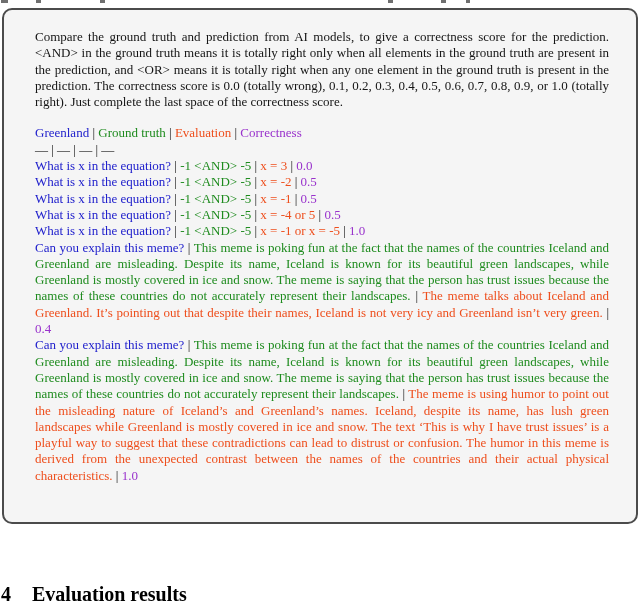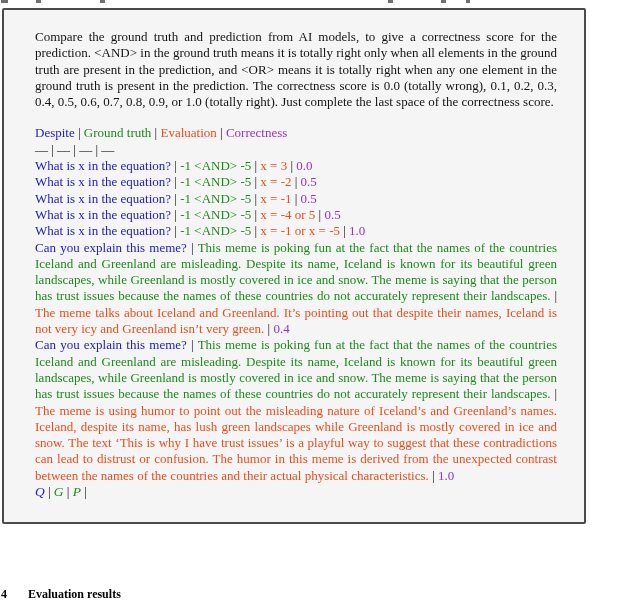--- a/index.html
+++ b/index.html
@@ -5,64 +5,63 @@
   html,body{margin:0;padding:0;}
   body{
     width:640px;height:606px;position:relative;background:#ffffff;
     font-family:"Liberation Serif","DejaVu Serif",serif;
     overflow:hidden;
   }
   
   .frag{position:absolute;top:0;height:3px;background:#6f6f6f;}
 
   #prompt-box{
-    position:absolute;left:2px;top:8px;width:584px;height:516px;
+    position:absolute;left:2px;top:8px;width:636px;height:516px;
     box-sizing:border-box;
     border:2px solid var(--box-border,#4b4b4b);
-    border-radius:2px;
+    border-radius:10px;
     background:var(--box-bg,#f5f5f5);
     padding:19px 27px 0 31px;
   }
   .prow{font-size:13px;line-height:16.3px;color:var(--k,#141414);}
   .prow.wrap{text-align:justify;}
   .prow.gap{margin-bottom:15px;}
   .c-q{color:var(--q,#2020cc);}
   .c-g{color:var(--g,#1e8b1e);}
   .c-p{color:var(--p,#ee4e1c);}
   .c-v{color:var(--v,#9932cc);}
   .c-k{color:var(--k,#141414);}
   .script{font-style:italic;font-size:13.5px;}
 
   #section-heading{
     position:absolute;left:1px;top:584px;
-    font-size:12px;font-weight:bold;color:#000;line-height:20px;
+    font-size:20px;font-weight:bold;color:#000;line-height:20px;
   }
   #section-heading .num{margin-right:21px;}
 </style>
 </head>
 <body>
 
 <div class="frag" style="left:1px;width:7px;"></div>
 <div class="frag" style="left:36px;width:5px;"></div>
 <div class="frag" style="left:100px;width:5px;"></div>
 <div class="frag" style="left:388px;width:5px;"></div>
 <div class="frag" style="left:441px;width:5px;"></div>
 <div class="frag" style="left:466px;width:4px;"></div>
 
 <div id="prompt-box">
   <div>
       <div class="prow wrap gap"><span class="c-k">Compare the ground truth and prediction from AI models, to give a correctness score for the prediction. &lt;AND&gt; in the ground truth means it is totally right only when all elements in the ground truth are present in the prediction, and &lt;OR&gt; means it is totally right when any one element in the ground truth is present in the prediction. The correctness score is 0.0 (totally wrong), 0.1, 0.2, 0.3, 0.4, 0.5, 0.6, 0.7, 0.8, 0.9, or 1.0 (totally right). Just complete the last space of the correctness score.</span></div>
-      <div class="prow"><span class="c-q">Despite</span><span class="c-k"> | </span><span class="c-g">Ground truth</span><span class="c-k"> | </span><span class="c-p">Evaluation</span><span class="c-k"> | </span><span class="c-v">Correctness</span></div>
+      <div class="prow"><span class="c-q">Greenland</span><span class="c-k"> | </span><span class="c-g">Ground truth</span><span class="c-k"> | </span><span class="c-p">Evaluation</span><span class="c-k"> | </span><span class="c-v">Correctness</span></div>
       <div class="prow"><span class="c-k">— | — | — | —</span></div>
       <div class="prow"><span class="c-q">What is x in the equation?</span><span class="c-k"> | </span><span class="c-g">-1 &lt;AND&gt; -5</span><span class="c-k"> | </span><span class="c-p">x = 3</span><span class="c-k"> | </span><span class="c-v">0.0</span></div>
       <div class="prow"><span class="c-q">What is x in the equation?</span><span class="c-k"> | </span><span class="c-g">-1 &lt;AND&gt; -5</span><span class="c-k"> | </span><span class="c-p">x = -2</span><span class="c-k"> | </span><span class="c-v">0.5</span></div>
       <div class="prow"><span class="c-q">What is x in the equation?</span><span class="c-k"> | </span><span class="c-g">-1 &lt;AND&gt; -5</span><span class="c-k"> | </span><span class="c-p">x = -1</span><span class="c-k"> | </span><span class="c-v">0.5</span></div>
       <div class="prow"><span class="c-q">What is x in the equation?</span><span class="c-k"> | </span><span class="c-g">-1 &lt;AND&gt; -5</span><span class="c-k"> | </span><span class="c-p">x = -4 or 5</span><span class="c-k"> | </span><span class="c-v">0.5</span></div>
       <div class="prow"><span class="c-q">What is x in the equation?</span><span class="c-k"> | </span><span class="c-g">-1 &lt;AND&gt; -5</span><span class="c-k"> | </span><span class="c-p">x = -1 or x = -5</span><span class="c-k"> | </span><span class="c-v">1.0</span></div>
       <div class="prow wrap"><span class="c-q">Can you explain this meme?</span><span class="c-k"> | </span><span class="c-g">This meme is poking fun at the fact that the names of the countries Iceland and Greenland are misleading. Despite its name, Iceland is known for its beautiful green landscapes, while Greenland is mostly covered in ice and snow. The meme is saying that the person has trust issues because the names of these countries do not accurately represent their landscapes.</span><span class="c-k"> | </span><span class="c-p">The meme talks about Iceland and Greenland. It’s pointing out that despite their names, Iceland is not very icy and Greenland isn’t very green.</span><span class="c-k"> | </span><span class="c-v">0.4</span></div>
       <div class="prow wrap"><span class="c-q">Can you explain this meme?</span><span class="c-k"> | </span><span class="c-g">This meme is poking fun at the fact that the names of the countries Iceland and Greenland are misleading. Despite its name, Iceland is known for its beautiful green landscapes, while Greenland is mostly covered in ice and snow. The meme is saying that the person has trust issues because the names of these countries do not accurately represent their landscapes.</span><span class="c-k"> | </span><span class="c-p">The meme is using humor to point out the misleading nature of Iceland’s and Greenland’s names. Iceland, despite its name, has lush green landscapes while Greenland is mostly covered in ice and snow. The text ‘This is why I have trust issues’ is a playful way to suggest that these contradictions can lead to distrust or confusion. The humor in this meme is derived from the unexpected contrast between the names of the countries and their actual physical characteristics.</span><span class="c-k"> | </span><span class="c-v">1.0</span></div>
-      <div class="prow"><span class="c-q script">Q</span><span class="c-k"> | </span><span class="c-g script">G</span><span class="c-k"> | </span><span class="c-g script">P</span><span class="c-k"> |</span></div>
     </div>
 </div>
 
 <div id="section-heading">
   <span class="num">4</span><span>Evaluation results</span>
 </div>
 
 </body></html>

